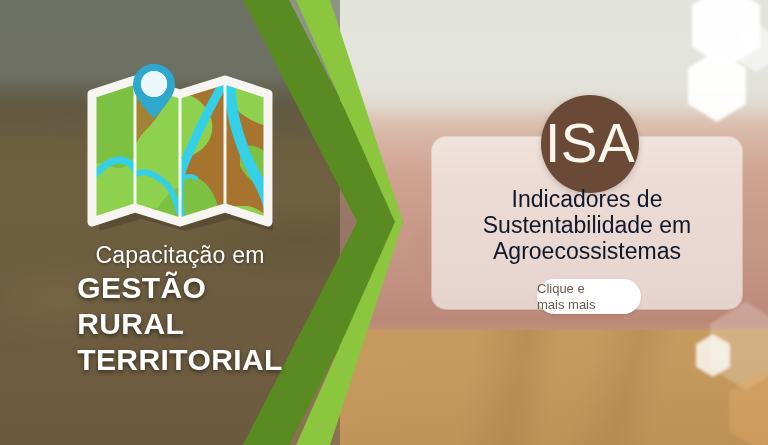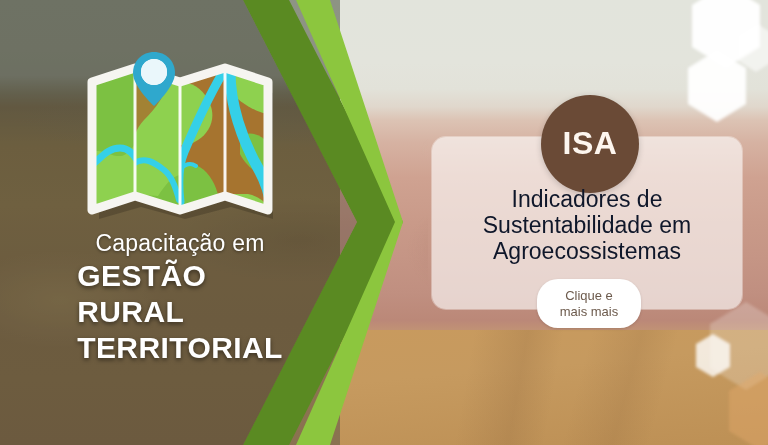--- a/index.html
+++ b/index.html
@@ -112,21 +112,21 @@
 
   
   .left-block {
     position: absolute;
     left: 0; top: 0;
     width: 360px; height: 445px;
     display: flex;
     flex-direction: column;
     align-items: center;
     justify-content: flex-start;
-    padding-top: 44px;
+    padding-top: 56px;
     box-sizing: border-box;
   }
   .map-icon { width: 200px; height: 180px; display:block; }
 
   .left-sub {
     margin-top: 6px;
     color: #ffffff;
     font-size: 23px;
     font-weight: 400;
     letter-spacing: .2px;
@@ -160,47 +160,46 @@
     width: 98px; height: 98px;
     border-radius: 50%;
     background: #6a4a36;
     display: flex;
     align-items: center;
     justify-content: center;
     box-shadow: 0 2px 6px rgba(0,0,0,.18);
   }
   .isa-badge-text {
     color: #fdf6ef;
-    font-size: 32px;
-    font-weight: 700;
+    font-size: 55px;
+    font-weight: 400;
     letter-spacing: .5px;
     line-height: 1;
     margin-top: -2px;
   }
   .isa-heading {
     position: absolute;
     left: 432px; top: 186px;
     width: 310px;
     text-align: center;
     color: #0f172a;
     font-size: 23px;
     font-weight: 400;
     line-height: 1.13;
   }
   .isa-heading span { display: block; white-space: nowrap; }
 
   .cta-button {
     position: absolute;
     left: 537px; top: 279px;
-    width: 104px; height: 49px;
+    width: 104px; height: 35px;
     background: #ffffff;
     border-radius: 21px;
     display: flex;
     flex-direction: column;
-    align-items: center;
     justify-content: center;
     color: #6c5a4c;
     font-size: 13px;
     line-height: 1.18;
     box-shadow: 0 1px 3px rgba(0,0,0,.13);
     cursor: pointer;
   }
   .cta-button span { display: block; white-space: nowrap; }
 </style>
 </head>

